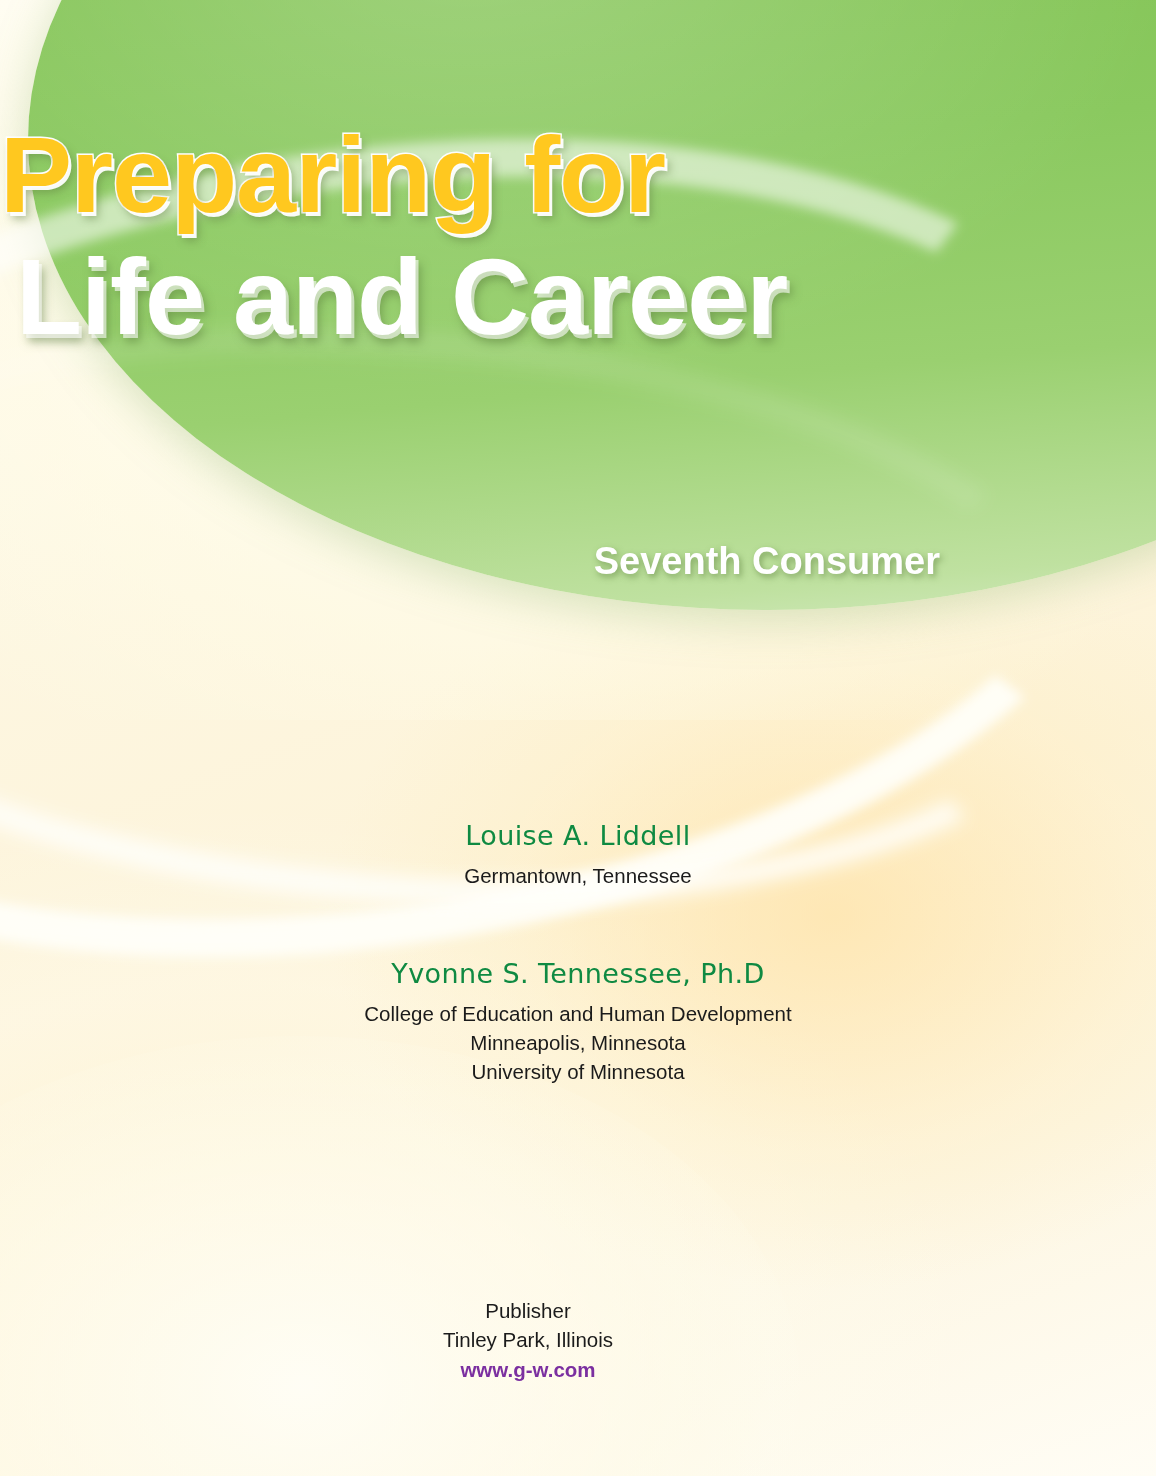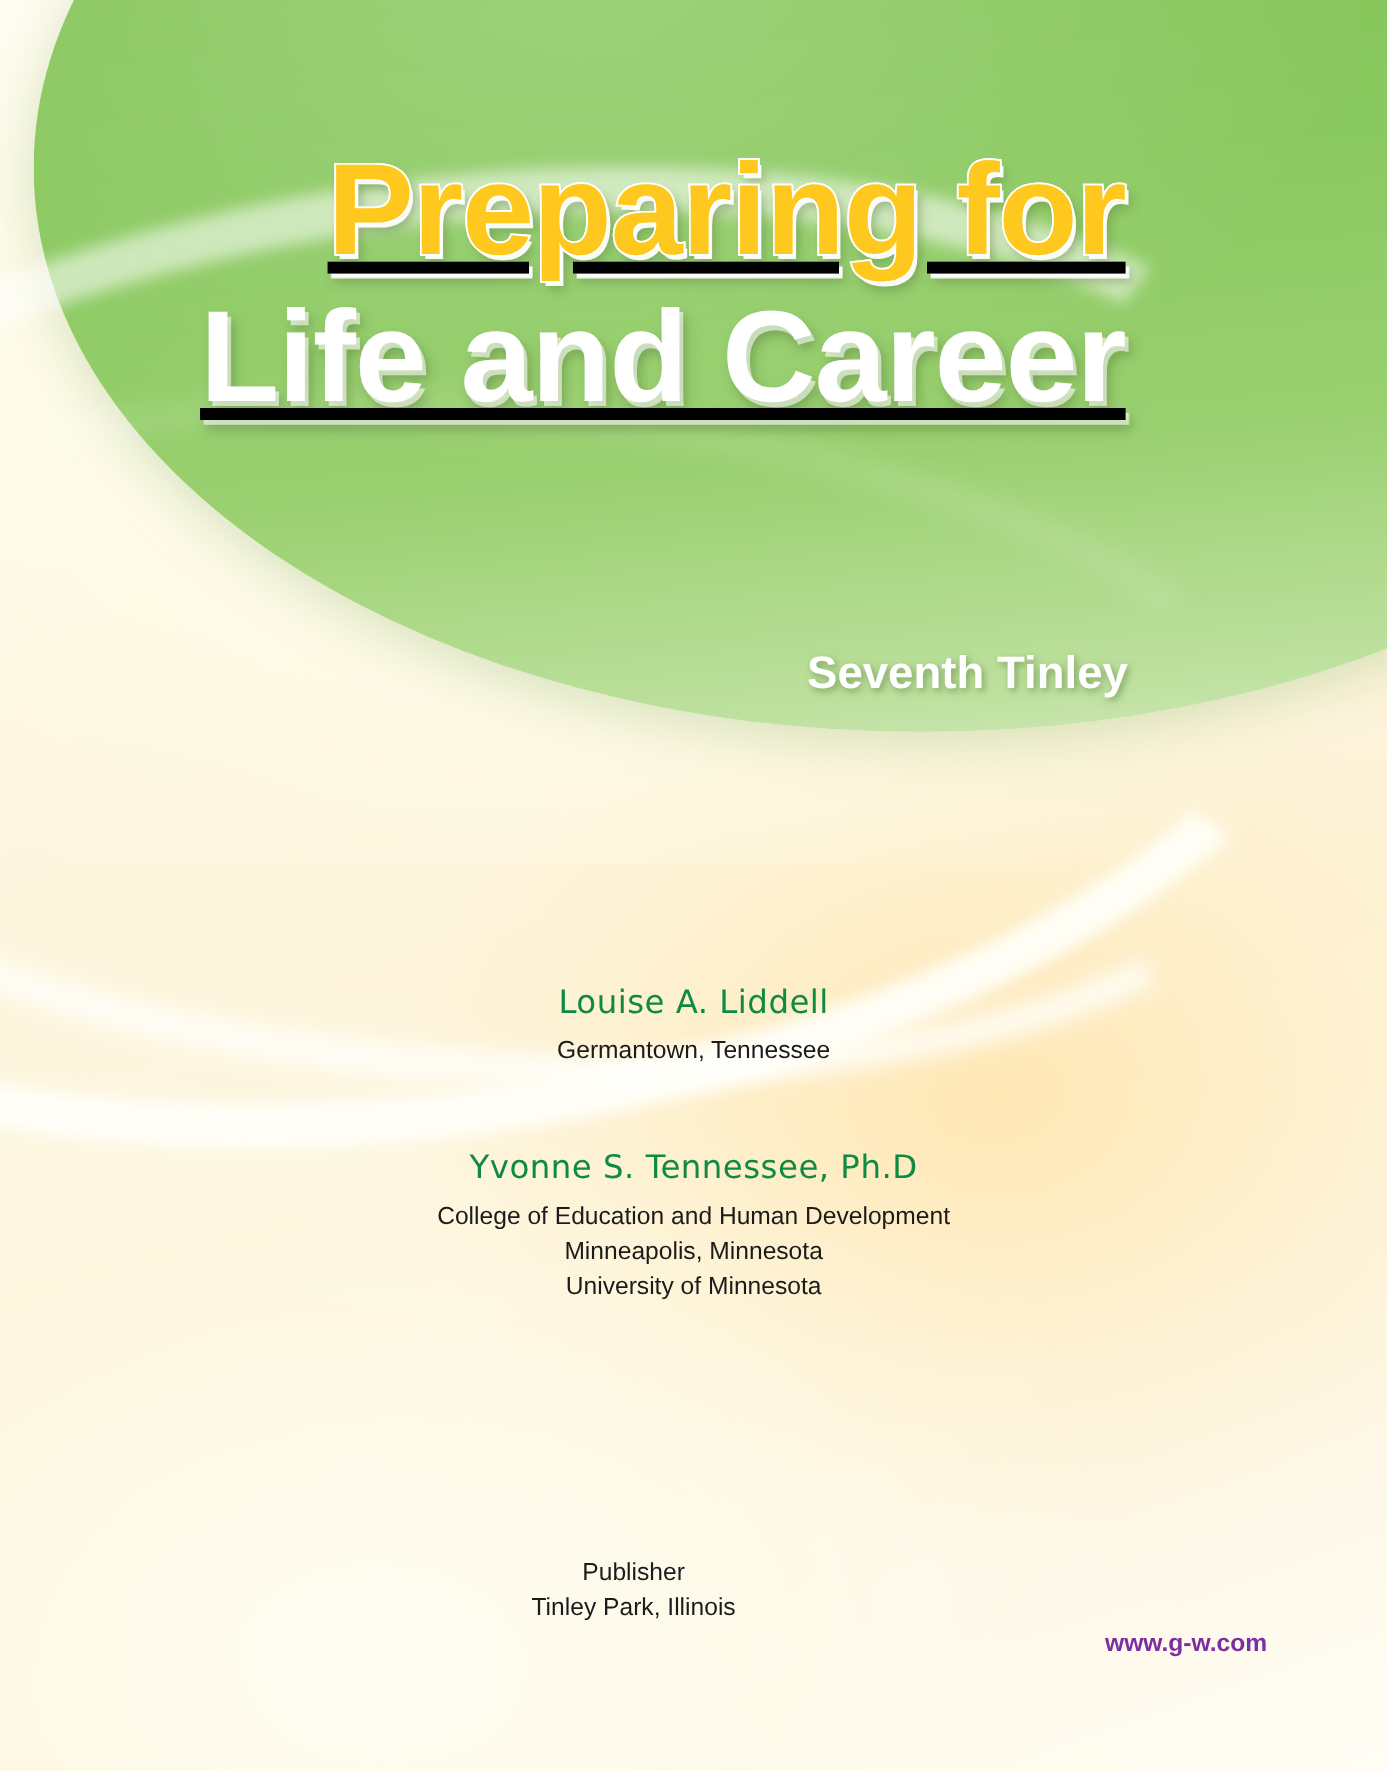--- a/index.html
+++ b/index.html
@@ -81,24 +81,22 @@
     transform: rotate(4deg);
     filter: blur(9px);
     pointer-events: none;
   }
 
   .title-block {
     position: absolute;
     left: 0;
     top: 120px;
     width: 1060px;
-    text-align: right;
     padding-right: 122px;
     box-sizing: border-box;
-    text-decoration: underline;
   }
 
   .title-line1 {
     font-family: "Liberation Sans", sans-serif;
     font-weight: bold;
     font-size: 108px;
     line-height: 1.02;
     letter-spacing: -1px;
     color: #ffc81f;
     -webkit-text-stroke: 3px #ffffff;
@@ -196,21 +194,20 @@
     line-height: 1.45;
     margin: 0;
   }
 
   .pub-url {
     font-size: 20.5px;
     font-weight: bold;
     color: #7b2fa0;
     line-height: 1.45;
     margin: 0;
-    text-align: right;
   }
 
   
   .bottom-wash {
     position: absolute;
     left: -200px;
     bottom: -260px;
     width: 1000px;
     height: 700px;
     border-radius: 50%;
@@ -227,21 +224,21 @@
   <div class="green-ellipse"></div>
   <div class="swoosh"></div>
   <div class="swoosh2"></div>
   <div class="bottom-wash"></div>
 
   <div class="title-block">
     <div class="title-line1">Preparing for</div>
     <div class="title-line2">Life and Career</div>
   </div>
 
-  <div class="edition">Seventh Tinley</div>
+  <div class="edition">Seventh Consumer</div>
 
   <div class="authors">
     <div class="author-block-1">
       <p class="author-name">Louise A. Liddell</p>
       <p class="author-line">Germantown, Tennessee</p>
     </div>
 
     <div class="author-block-2">
       <p class="author-name">Yvonne S. Tennessee, Ph.D</p>
       <p class="author-line">College of Education and Human Development</p>

